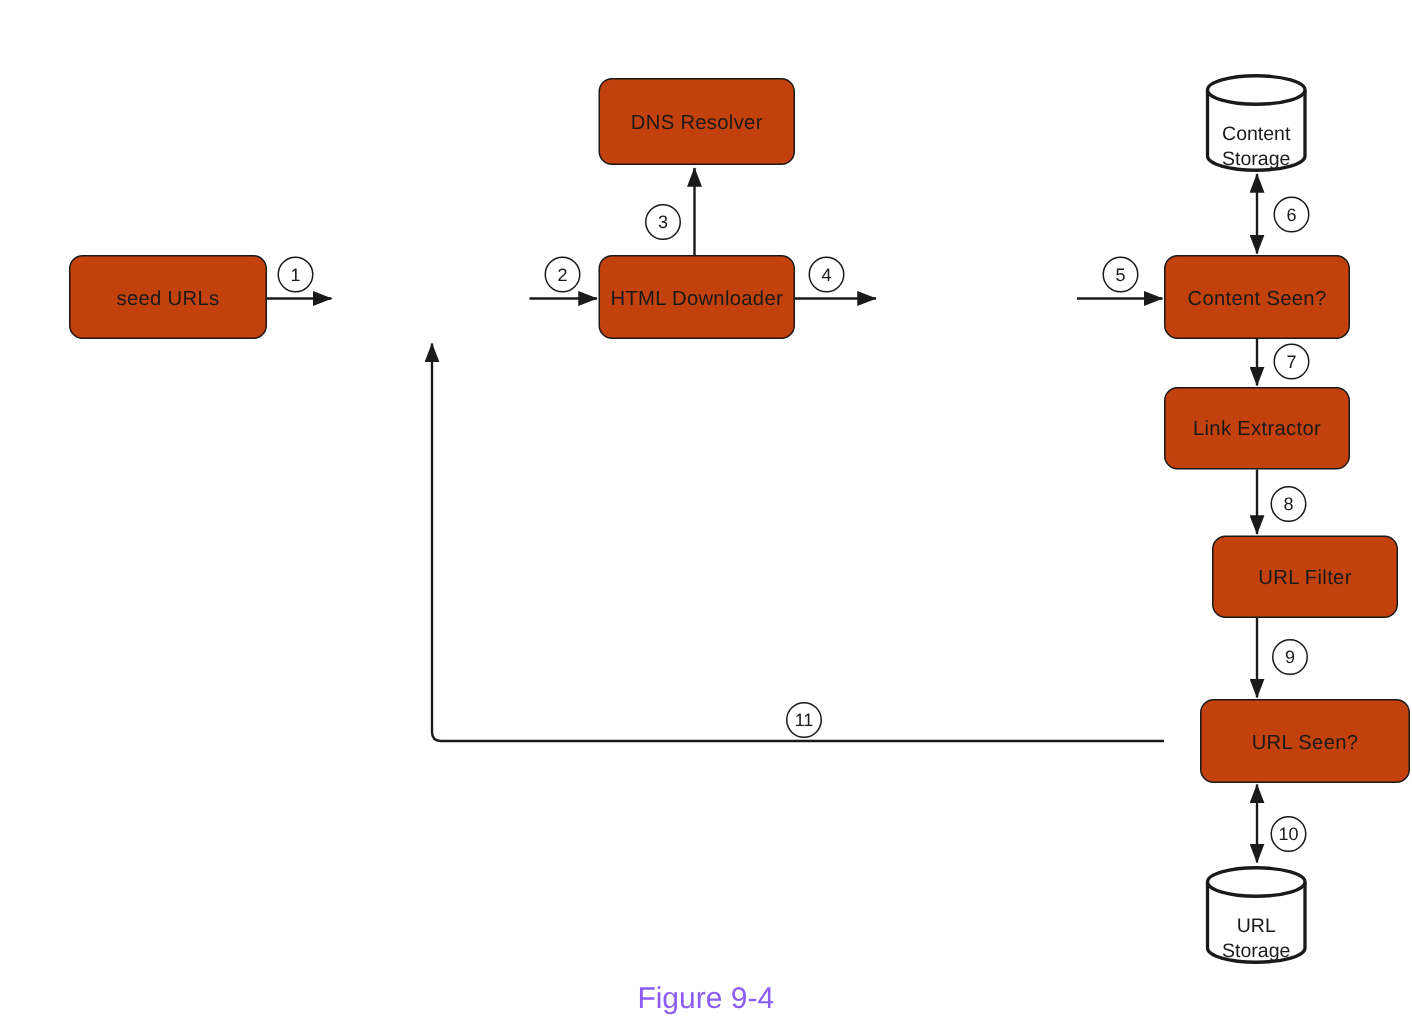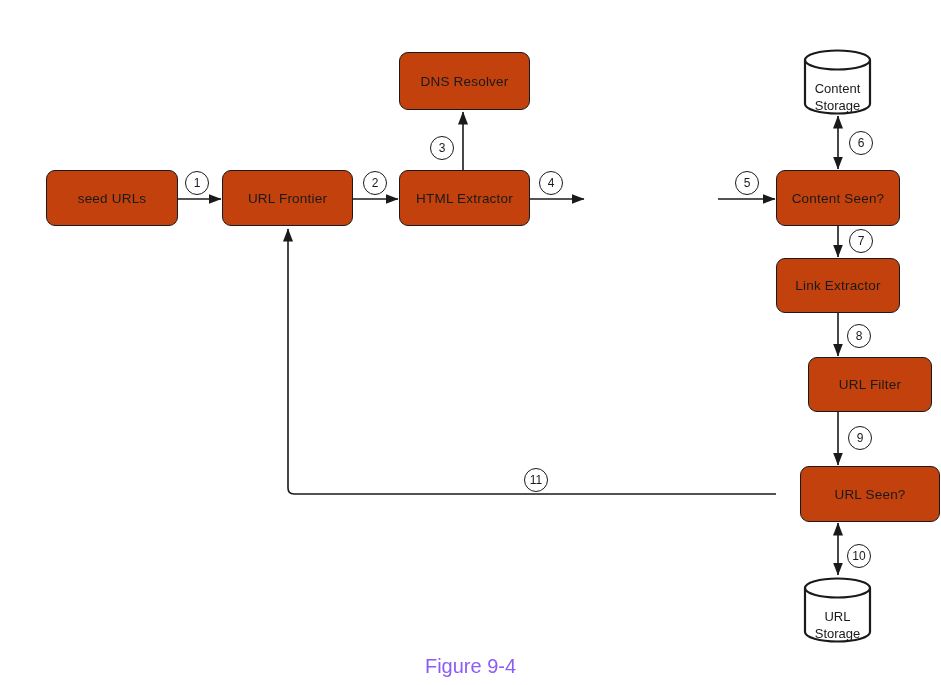--- a/index.html
+++ b/index.html
@@ -95,28 +95,25 @@
     <line x1="838" y1="412" x2="838" y2="465" stroke="#1a1a1a" stroke-width="1.6" marker-end="url(#ah)"></line>
 
     <line x1="838" y1="523" x2="838" y2="575" stroke="#1a1a1a" stroke-width="1.6" marker-start="url(#ah)" marker-end="url(#ah)"></line>
 
     <path d="M776,494 L294,494 Q288,494 288,488 L288,229" fill="none" stroke="#1a1a1a" stroke-width="1.6" marker-end="url(#ah)"></path>
   </svg>
 
   <div class="node" style="left:46px;top:170px;width:132px;height:56px">
     <span>seed URLs</span>
   </div>
-  <div class="node" style="left:222px;top:170px;width:131px;height:56px">
-    <span>URL Frontier</span>
-  </div>
   <div class="node" style="left:399px;top:52px;width:131px;height:58px">
     <span>DNS Resolver</span>
   </div>
   <div class="node" style="left:399px;top:170px;width:131px;height:56px">
-    <span>HTML Extractor</span>
+    <span>HTML Downloader</span>
   </div>
   <div class="node" style="left:776px;top:170px;width:124px;height:56px">
     <span>Content Seen?</span>
   </div>
   <div class="node" style="left:776px;top:258px;width:124px;height:55px">
     <span>Link Extractor</span>
   </div>
   <div class="node" style="left:808px;top:357px;width:124px;height:55px">
     <span>URL Filter</span>
   </div>

